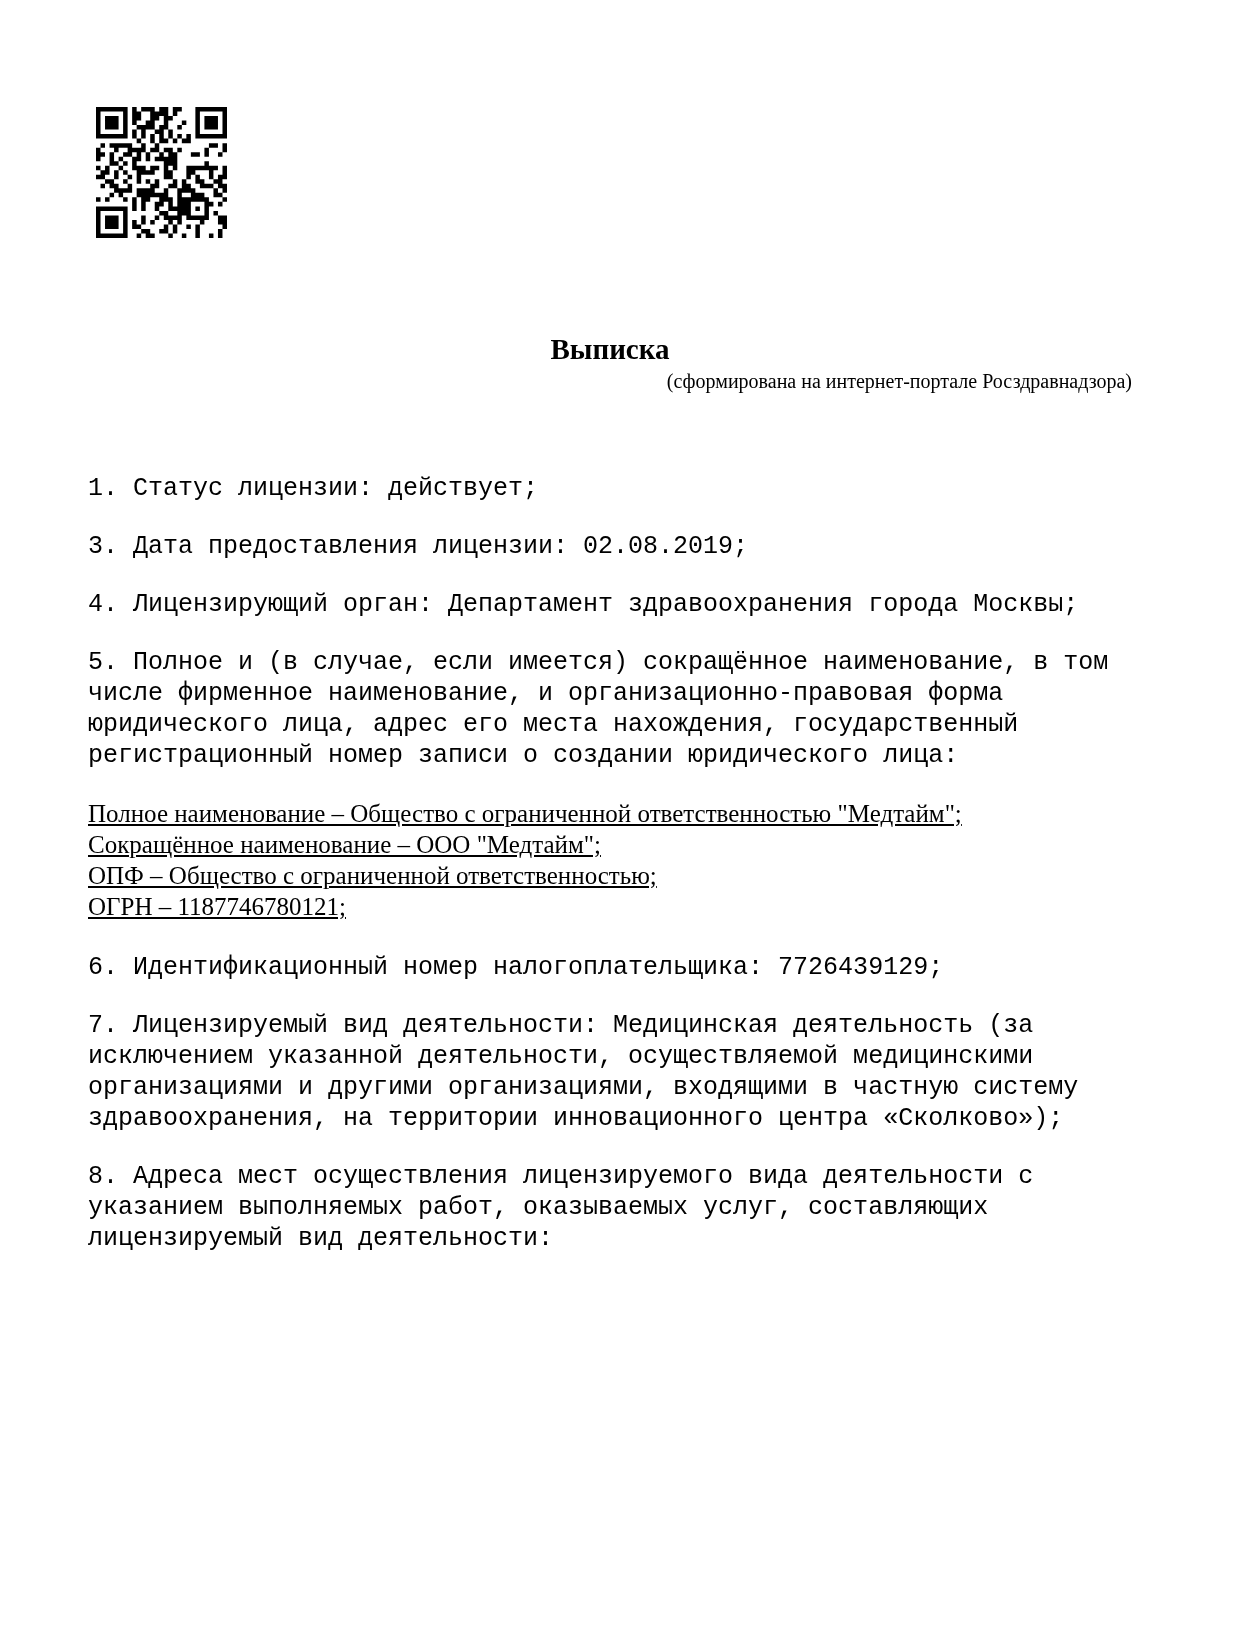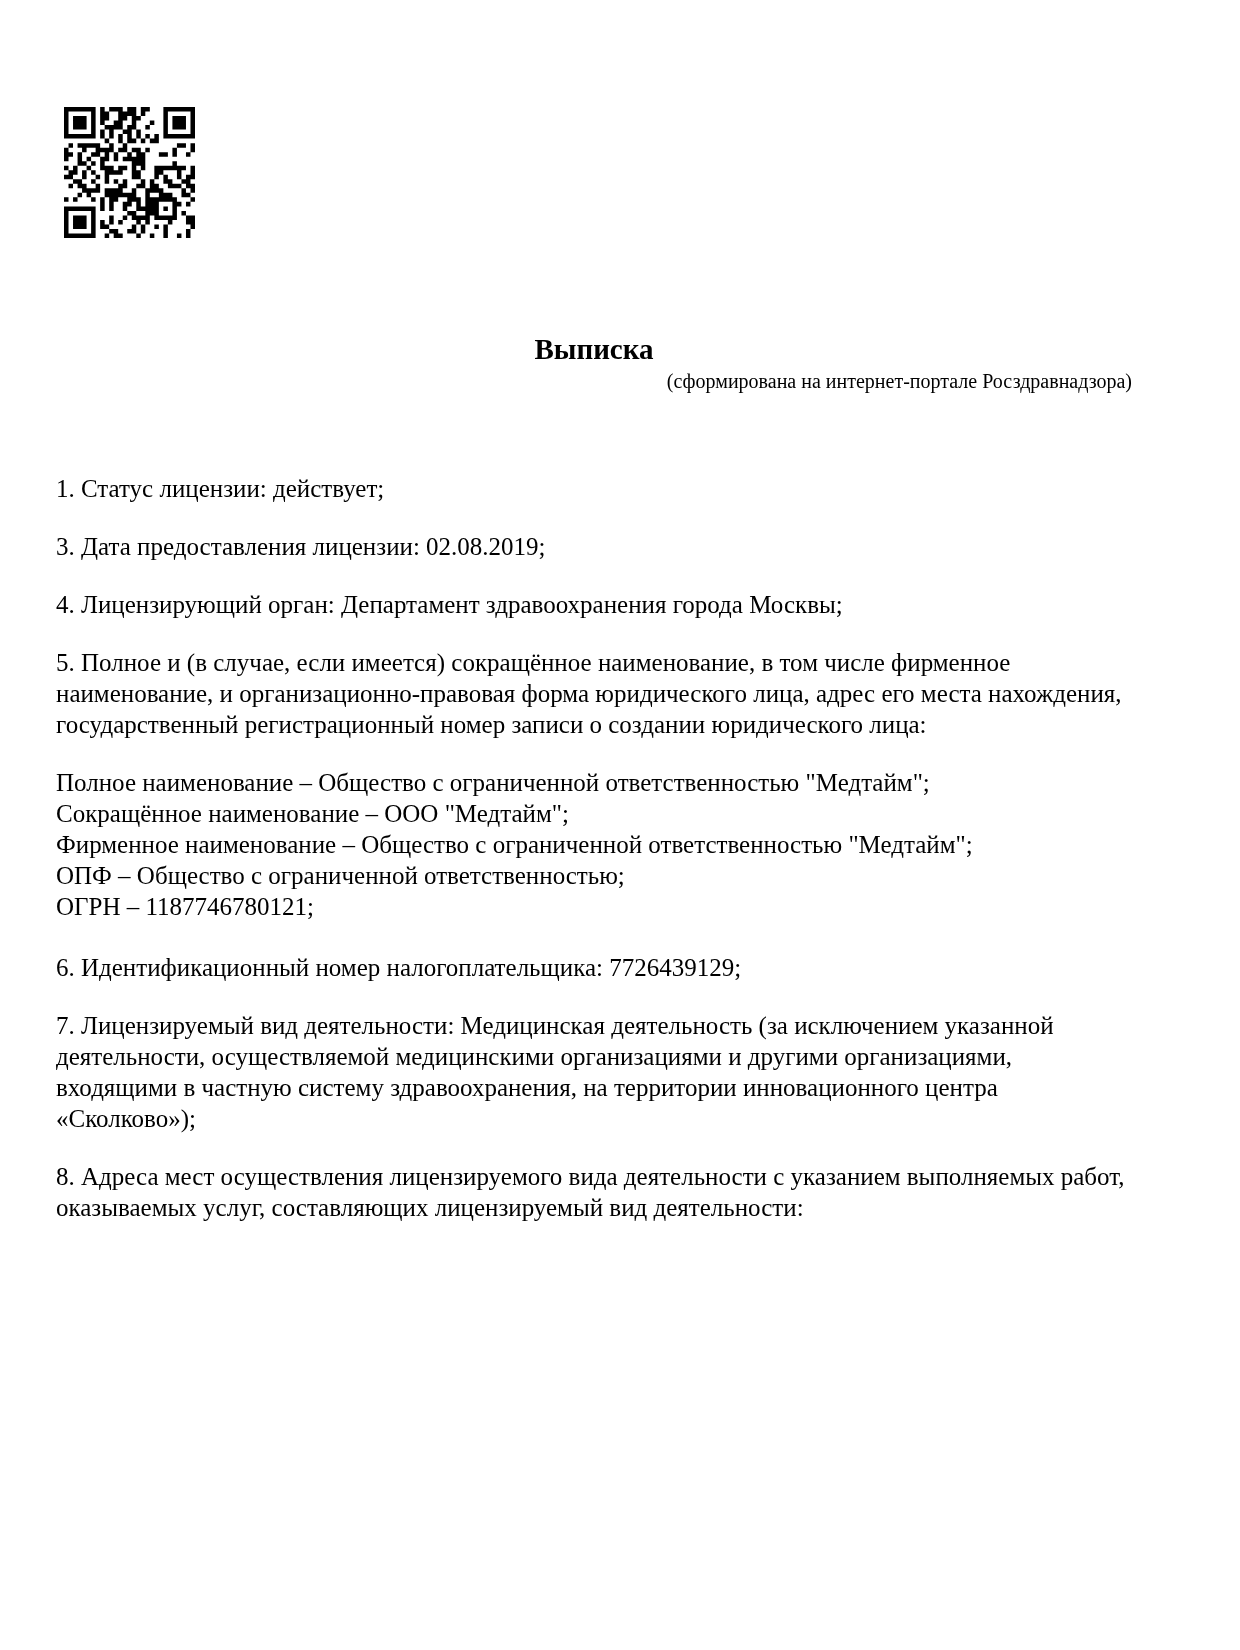--- a/index.html
+++ b/index.html
@@ -4,21 +4,21 @@
 <style>
   html,body{margin:0;padding:0;background:#ffffff;}
   body{
     width:1240px;height:1650px;
     font-family:"Liberation Serif","DejaVu Serif",serif;
     color:#000;
   }
   .page{
     position:relative;
     width:1240px;height:1282px;
-    padding:0 108px 0 56px;
+    padding:0 108px 0 88px;
     box-sizing:border-box;
     overflow:hidden;
     background:#fff;
     border-radius:9px;
   }
   .qr{
     margin:107px 0 0 8px;
     width:131px;height:131px;
   }
   .qr svg{display:block;width:131px;height:131px;}
@@ -33,23 +33,23 @@
     margin-top:0;
     text-align:right;
     font-size:20px;
     line-height:26px;
   }
   .doc-body{
     margin-top:79px;
     font-size:25px;
     line-height:31px;
   }
-  .para{margin:12px 0 27px 0;}
+  .para{margin:12px 0 27px 0;font-family:Liberation Mono, monospace;}
   .company-block{margin:0 0 30px 0;}
-  .company-line{margin:0;}
+  .company-line{margin:0;text-decoration:underline;}
 </style>
 </head>
 <body>
 
 <div class="page">
 
   <div class="qr">
     <svg id="qr-svg" xmlns="http://www.w3.org/2000/svg" aria-hidden="true" viewBox="0 0 130.5 130.5">
         <path d="M0.0 0.0h4.5v4.5h-4.5ZM4.5 0.0h4.5v4.5h-4.5ZM9.0 0.0h4.5v4.5h-4.5ZM13.5 0.0h4.5v4.5h-4.5ZM18.0 0.0h4.5v4.5h-4.5ZM22.5 0.0h4.5v4.5h-4.5ZM27.0 0.0h4.5v4.5h-4.5ZM36.0 0.0h4.5v4.5h-4.5ZM45.0 0.0h4.5v4.5h-4.5ZM49.5 0.0h4.5v4.5h-4.5ZM54.0 0.0h4.5v4.5h-4.5ZM63.0 0.0h4.5v4.5h-4.5ZM67.5 0.0h4.5v4.5h-4.5ZM76.5 0.0h4.5v4.5h-4.5ZM81.0 0.0h4.5v4.5h-4.5ZM99.0 0.0h4.5v4.5h-4.5ZM103.5 0.0h4.5v4.5h-4.5ZM108.0 0.0h4.5v4.5h-4.5ZM112.5 0.0h4.5v4.5h-4.5ZM117.0 0.0h4.5v4.5h-4.5ZM121.5 0.0h4.5v4.5h-4.5ZM126.0 0.0h4.5v4.5h-4.5ZM0.0 4.5h4.5v4.5h-4.5ZM27.0 4.5h4.5v4.5h-4.5ZM36.0 4.5h4.5v4.5h-4.5ZM40.5 4.5h4.5v4.5h-4.5ZM54.0 4.5h4.5v4.5h-4.5ZM58.5 4.5h4.5v4.5h-4.5ZM63.0 4.5h4.5v4.5h-4.5ZM67.5 4.5h4.5v4.5h-4.5ZM76.5 4.5h4.5v4.5h-4.5ZM99.0 4.5h4.5v4.5h-4.5ZM126.0 4.5h4.5v4.5h-4.5ZM0.0 9.0h4.5v4.5h-4.5ZM9.0 9.0h4.5v4.5h-4.5ZM13.5 9.0h4.5v4.5h-4.5ZM18.0 9.0h4.5v4.5h-4.5ZM27.0 9.0h4.5v4.5h-4.5ZM36.0 9.0h4.5v4.5h-4.5ZM40.5 9.0h4.5v4.5h-4.5ZM54.0 9.0h4.5v4.5h-4.5ZM58.5 9.0h4.5v4.5h-4.5ZM67.5 9.0h4.5v4.5h-4.5ZM72.0 9.0h4.5v4.5h-4.5ZM99.0 9.0h4.5v4.5h-4.5ZM108.0 9.0h4.5v4.5h-4.5ZM112.5 9.0h4.5v4.5h-4.5ZM117.0 9.0h4.5v4.5h-4.5ZM126.0 9.0h4.5v4.5h-4.5ZM0.0 13.5h4.5v4.5h-4.5ZM9.0 13.5h4.5v4.5h-4.5ZM13.5 13.5h4.5v4.5h-4.5ZM18.0 13.5h4.5v4.5h-4.5ZM27.0 13.5h4.5v4.5h-4.5ZM36.0 13.5h4.5v4.5h-4.5ZM49.5 13.5h4.5v4.5h-4.5ZM54.0 13.5h4.5v4.5h-4.5ZM67.5 13.5h4.5v4.5h-4.5ZM85.5 13.5h4.5v4.5h-4.5ZM99.0 13.5h4.5v4.5h-4.5ZM108.0 13.5h4.5v4.5h-4.5ZM112.5 13.5h4.5v4.5h-4.5ZM117.0 13.5h4.5v4.5h-4.5ZM126.0 13.5h4.5v4.5h-4.5ZM0.0 18.0h4.5v4.5h-4.5ZM9.0 18.0h4.5v4.5h-4.5ZM13.5 18.0h4.5v4.5h-4.5ZM18.0 18.0h4.5v4.5h-4.5ZM27.0 18.0h4.5v4.5h-4.5ZM40.5 18.0h4.5v4.5h-4.5ZM45.0 18.0h4.5v4.5h-4.5ZM49.5 18.0h4.5v4.5h-4.5ZM54.0 18.0h4.5v4.5h-4.5ZM63.0 18.0h4.5v4.5h-4.5ZM67.5 18.0h4.5v4.5h-4.5ZM81.0 18.0h4.5v4.5h-4.5ZM99.0 18.0h4.5v4.5h-4.5ZM108.0 18.0h4.5v4.5h-4.5ZM112.5 18.0h4.5v4.5h-4.5ZM117.0 18.0h4.5v4.5h-4.5ZM126.0 18.0h4.5v4.5h-4.5ZM0.0 22.5h4.5v4.5h-4.5ZM27.0 22.5h4.5v4.5h-4.5ZM36.0 22.5h4.5v4.5h-4.5ZM45.0 22.5h4.5v4.5h-4.5ZM58.5 22.5h4.5v4.5h-4.5ZM63.0 22.5h4.5v4.5h-4.5ZM72.0 22.5h4.5v4.5h-4.5ZM99.0 22.5h4.5v4.5h-4.5ZM126.0 22.5h4.5v4.5h-4.5ZM0.0 27.0h4.5v4.5h-4.5ZM4.5 27.0h4.5v4.5h-4.5ZM9.0 27.0h4.5v4.5h-4.5ZM13.5 27.0h4.5v4.5h-4.5ZM18.0 27.0h4.5v4.5h-4.5ZM22.5 27.0h4.5v4.5h-4.5ZM27.0 27.0h4.5v4.5h-4.5ZM36.0 27.0h4.5v4.5h-4.5ZM45.0 27.0h4.5v4.5h-4.5ZM54.0 27.0h4.5v4.5h-4.5ZM63.0 27.0h4.5v4.5h-4.5ZM72.0 27.0h4.5v4.5h-4.5ZM81.0 27.0h4.5v4.5h-4.5ZM90.0 27.0h4.5v4.5h-4.5ZM99.0 27.0h4.5v4.5h-4.5ZM103.5 27.0h4.5v4.5h-4.5ZM108.0 27.0h4.5v4.5h-4.5ZM112.5 27.0h4.5v4.5h-4.5ZM117.0 27.0h4.5v4.5h-4.5ZM121.5 27.0h4.5v4.5h-4.5ZM126.0 27.0h4.5v4.5h-4.5ZM40.5 31.5h4.5v4.5h-4.5ZM54.0 31.5h4.5v4.5h-4.5ZM63.0 31.5h4.5v4.5h-4.5ZM67.5 31.5h4.5v4.5h-4.5ZM76.5 31.5h4.5v4.5h-4.5ZM85.5 31.5h4.5v4.5h-4.5ZM90.0 31.5h4.5v4.5h-4.5ZM4.5 36.0h4.5v4.5h-4.5ZM13.5 36.0h4.5v4.5h-4.5ZM18.0 36.0h4.5v4.5h-4.5ZM22.5 36.0h4.5v4.5h-4.5ZM27.0 36.0h4.5v4.5h-4.5ZM31.5 36.0h4.5v4.5h-4.5ZM45.0 36.0h4.5v4.5h-4.5ZM58.5 36.0h4.5v4.5h-4.5ZM112.5 36.0h4.5v4.5h-4.5ZM117.0 36.0h4.5v4.5h-4.5ZM126.0 36.0h4.5v4.5h-4.5ZM0.0 40.5h4.5v4.5h-4.5ZM18.0 40.5h4.5v4.5h-4.5ZM31.5 40.5h4.5v4.5h-4.5ZM36.0 40.5h4.5v4.5h-4.5ZM40.5 40.5h4.5v4.5h-4.5ZM45.0 40.5h4.5v4.5h-4.5ZM54.0 40.5h4.5v4.5h-4.5ZM58.5 40.5h4.5v4.5h-4.5ZM67.5 40.5h4.5v4.5h-4.5ZM72.0 40.5h4.5v4.5h-4.5ZM81.0 40.5h4.5v4.5h-4.5ZM108.0 40.5h4.5v4.5h-4.5ZM126.0 40.5h4.5v4.5h-4.5ZM0.0 45.0h4.5v4.5h-4.5ZM4.5 45.0h4.5v4.5h-4.5ZM13.5 45.0h4.5v4.5h-4.5ZM27.0 45.0h4.5v4.5h-4.5ZM31.5 45.0h4.5v4.5h-4.5ZM40.5 45.0h4.5v4.5h-4.5ZM49.5 45.0h4.5v4.5h-4.5ZM63.0 45.0h4.5v4.5h-4.5ZM72.0 45.0h4.5v4.5h-4.5ZM76.5 45.0h4.5v4.5h-4.5ZM94.5 45.0h4.5v4.5h-4.5ZM99.0 45.0h4.5v4.5h-4.5ZM108.0 45.0h4.5v4.5h-4.5ZM121.5 45.0h4.5v4.5h-4.5ZM0.0 49.5h4.5v4.5h-4.5ZM13.5 49.5h4.5v4.5h-4.5ZM22.5 49.5h4.5v4.5h-4.5ZM36.0 49.5h4.5v4.5h-4.5ZM40.5 49.5h4.5v4.5h-4.5ZM49.5 49.5h4.5v4.5h-4.5ZM58.5 49.5h4.5v4.5h-4.5ZM63.0 49.5h4.5v4.5h-4.5ZM67.5 49.5h4.5v4.5h-4.5ZM72.0 49.5h4.5v4.5h-4.5ZM76.5 49.5h4.5v4.5h-4.5ZM13.5 54.0h4.5v4.5h-4.5ZM18.0 54.0h4.5v4.5h-4.5ZM27.0 54.0h4.5v4.5h-4.5ZM36.0 54.0h4.5v4.5h-4.5ZM67.5 54.0h4.5v4.5h-4.5ZM72.0 54.0h4.5v4.5h-4.5ZM76.5 54.0h4.5v4.5h-4.5ZM108.0 54.0h4.5v4.5h-4.5ZM0.0 58.5h4.5v4.5h-4.5ZM9.0 58.5h4.5v4.5h-4.5ZM22.5 58.5h4.5v4.5h-4.5ZM36.0 58.5h4.5v4.5h-4.5ZM40.5 58.5h4.5v4.5h-4.5ZM45.0 58.5h4.5v4.5h-4.5ZM54.0 58.5h4.5v4.5h-4.5ZM58.5 58.5h4.5v4.5h-4.5ZM67.5 58.5h4.5v4.5h-4.5ZM76.5 58.5h4.5v4.5h-4.5ZM90.0 58.5h4.5v4.5h-4.5ZM94.5 58.5h4.5v4.5h-4.5ZM99.0 58.5h4.5v4.5h-4.5ZM103.5 58.5h4.5v4.5h-4.5ZM108.0 58.5h4.5v4.5h-4.5ZM112.5 58.5h4.5v4.5h-4.5ZM117.0 58.5h4.5v4.5h-4.5ZM126.0 58.5h4.5v4.5h-4.5ZM4.5 63.0h4.5v4.5h-4.5ZM9.0 63.0h4.5v4.5h-4.5ZM18.0 63.0h4.5v4.5h-4.5ZM27.0 63.0h4.5v4.5h-4.5ZM40.5 63.0h4.5v4.5h-4.5ZM45.0 63.0h4.5v4.5h-4.5ZM49.5 63.0h4.5v4.5h-4.5ZM54.0 63.0h4.5v4.5h-4.5ZM67.5 63.0h4.5v4.5h-4.5ZM72.0 63.0h4.5v4.5h-4.5ZM90.0 63.0h4.5v4.5h-4.5ZM94.5 63.0h4.5v4.5h-4.5ZM112.5 63.0h4.5v4.5h-4.5ZM126.0 63.0h4.5v4.5h-4.5ZM0.0 67.5h4.5v4.5h-4.5ZM4.5 67.5h4.5v4.5h-4.5ZM18.0 67.5h4.5v4.5h-4.5ZM31.5 67.5h4.5v4.5h-4.5ZM40.5 67.5h4.5v4.5h-4.5ZM67.5 67.5h4.5v4.5h-4.5ZM72.0 67.5h4.5v4.5h-4.5ZM90.0 67.5h4.5v4.5h-4.5ZM99.0 67.5h4.5v4.5h-4.5ZM112.5 67.5h4.5v4.5h-4.5ZM121.5 67.5h4.5v4.5h-4.5ZM126.0 67.5h4.5v4.5h-4.5ZM9.0 72.0h4.5v4.5h-4.5ZM13.5 72.0h4.5v4.5h-4.5ZM27.0 72.0h4.5v4.5h-4.5ZM40.5 72.0h4.5v4.5h-4.5ZM49.5 72.0h4.5v4.5h-4.5ZM58.5 72.0h4.5v4.5h-4.5ZM76.5 72.0h4.5v4.5h-4.5ZM85.5 72.0h4.5v4.5h-4.5ZM99.0 72.0h4.5v4.5h-4.5ZM103.5 72.0h4.5v4.5h-4.5ZM117.0 72.0h4.5v4.5h-4.5ZM121.5 72.0h4.5v4.5h-4.5ZM4.5 76.5h4.5v4.5h-4.5ZM13.5 76.5h4.5v4.5h-4.5ZM18.0 76.5h4.5v4.5h-4.5ZM31.5 76.5h4.5v4.5h-4.5ZM54.0 76.5h4.5v4.5h-4.5ZM58.5 76.5h4.5v4.5h-4.5ZM72.0 76.5h4.5v4.5h-4.5ZM76.5 76.5h4.5v4.5h-4.5ZM85.5 76.5h4.5v4.5h-4.5ZM90.0 76.5h4.5v4.5h-4.5ZM103.5 76.5h4.5v4.5h-4.5ZM108.0 76.5h4.5v4.5h-4.5ZM112.5 76.5h4.5v4.5h-4.5ZM121.5 76.5h4.5v4.5h-4.5ZM126.0 76.5h4.5v4.5h-4.5ZM18.0 81.0h4.5v4.5h-4.5ZM22.5 81.0h4.5v4.5h-4.5ZM27.0 81.0h4.5v4.5h-4.5ZM31.5 81.0h4.5v4.5h-4.5ZM40.5 81.0h4.5v4.5h-4.5ZM45.0 81.0h4.5v4.5h-4.5ZM49.5 81.0h4.5v4.5h-4.5ZM54.0 81.0h4.5v4.5h-4.5ZM67.5 81.0h4.5v4.5h-4.5ZM81.0 81.0h4.5v4.5h-4.5ZM85.5 81.0h4.5v4.5h-4.5ZM90.0 81.0h4.5v4.5h-4.5ZM94.5 81.0h4.5v4.5h-4.5ZM117.0 81.0h4.5v4.5h-4.5ZM126.0 81.0h4.5v4.5h-4.5ZM13.5 85.5h4.5v4.5h-4.5ZM22.5 85.5h4.5v4.5h-4.5ZM40.5 85.5h4.5v4.5h-4.5ZM45.0 85.5h4.5v4.5h-4.5ZM49.5 85.5h4.5v4.5h-4.5ZM54.0 85.5h4.5v4.5h-4.5ZM58.5 85.5h4.5v4.5h-4.5ZM63.0 85.5h4.5v4.5h-4.5ZM67.5 85.5h4.5v4.5h-4.5ZM81.0 85.5h4.5v4.5h-4.5ZM94.5 85.5h4.5v4.5h-4.5ZM99.0 85.5h4.5v4.5h-4.5ZM103.5 85.5h4.5v4.5h-4.5ZM117.0 85.5h4.5v4.5h-4.5ZM121.5 85.5h4.5v4.5h-4.5ZM0.0 90.0h4.5v4.5h-4.5ZM9.0 90.0h4.5v4.5h-4.5ZM27.0 90.0h4.5v4.5h-4.5ZM36.0 90.0h4.5v4.5h-4.5ZM45.0 90.0h4.5v4.5h-4.5ZM49.5 90.0h4.5v4.5h-4.5ZM63.0 90.0h4.5v4.5h-4.5ZM67.5 90.0h4.5v4.5h-4.5ZM72.0 90.0h4.5v4.5h-4.5ZM81.0 90.0h4.5v4.5h-4.5ZM85.5 90.0h4.5v4.5h-4.5ZM90.0 90.0h4.5v4.5h-4.5ZM94.5 90.0h4.5v4.5h-4.5ZM99.0 90.0h4.5v4.5h-4.5ZM103.5 90.0h4.5v4.5h-4.5ZM108.0 90.0h4.5v4.5h-4.5ZM126.0 90.0h4.5v4.5h-4.5ZM36.0 94.5h4.5v4.5h-4.5ZM45.0 94.5h4.5v4.5h-4.5ZM58.5 94.5h4.5v4.5h-4.5ZM63.0 94.5h4.5v4.5h-4.5ZM72.0 94.5h4.5v4.5h-4.5ZM81.0 94.5h4.5v4.5h-4.5ZM85.5 94.5h4.5v4.5h-4.5ZM90.0 94.5h4.5v4.5h-4.5ZM108.0 94.5h4.5v4.5h-4.5ZM112.5 94.5h4.5v4.5h-4.5ZM121.5 94.5h4.5v4.5h-4.5ZM0.0 99.0h4.5v4.5h-4.5ZM4.5 99.0h4.5v4.5h-4.5ZM9.0 99.0h4.5v4.5h-4.5ZM13.5 99.0h4.5v4.5h-4.5ZM18.0 99.0h4.5v4.5h-4.5ZM22.5 99.0h4.5v4.5h-4.5ZM27.0 99.0h4.5v4.5h-4.5ZM36.0 99.0h4.5v4.5h-4.5ZM45.0 99.0h4.5v4.5h-4.5ZM58.5 99.0h4.5v4.5h-4.5ZM72.0 99.0h4.5v4.5h-4.5ZM76.5 99.0h4.5v4.5h-4.5ZM81.0 99.0h4.5v4.5h-4.5ZM85.5 99.0h4.5v4.5h-4.5ZM90.0 99.0h4.5v4.5h-4.5ZM99.0 99.0h4.5v4.5h-4.5ZM108.0 99.0h4.5v4.5h-4.5ZM0.0 103.5h4.5v4.5h-4.5ZM27.0 103.5h4.5v4.5h-4.5ZM63.0 103.5h4.5v4.5h-4.5ZM67.5 103.5h4.5v4.5h-4.5ZM81.0 103.5h4.5v4.5h-4.5ZM85.5 103.5h4.5v4.5h-4.5ZM90.0 103.5h4.5v4.5h-4.5ZM108.0 103.5h4.5v4.5h-4.5ZM117.0 103.5h4.5v4.5h-4.5ZM0.0 108.0h4.5v4.5h-4.5ZM9.0 108.0h4.5v4.5h-4.5ZM13.5 108.0h4.5v4.5h-4.5ZM18.0 108.0h4.5v4.5h-4.5ZM27.0 108.0h4.5v4.5h-4.5ZM45.0 108.0h4.5v4.5h-4.5ZM58.5 108.0h4.5v4.5h-4.5ZM67.5 108.0h4.5v4.5h-4.5ZM72.0 108.0h4.5v4.5h-4.5ZM76.5 108.0h4.5v4.5h-4.5ZM81.0 108.0h4.5v4.5h-4.5ZM90.0 108.0h4.5v4.5h-4.5ZM94.5 108.0h4.5v4.5h-4.5ZM99.0 108.0h4.5v4.5h-4.5ZM103.5 108.0h4.5v4.5h-4.5ZM108.0 108.0h4.5v4.5h-4.5ZM121.5 108.0h4.5v4.5h-4.5ZM126.0 108.0h4.5v4.5h-4.5ZM0.0 112.5h4.5v4.5h-4.5ZM9.0 112.5h4.5v4.5h-4.5ZM13.5 112.5h4.5v4.5h-4.5ZM18.0 112.5h4.5v4.5h-4.5ZM27.0 112.5h4.5v4.5h-4.5ZM36.0 112.5h4.5v4.5h-4.5ZM45.0 112.5h4.5v4.5h-4.5ZM54.0 112.5h4.5v4.5h-4.5ZM72.0 112.5h4.5v4.5h-4.5ZM81.0 112.5h4.5v4.5h-4.5ZM103.5 112.5h4.5v4.5h-4.5ZM121.5 112.5h4.5v4.5h-4.5ZM126.0 112.5h4.5v4.5h-4.5ZM0.0 117.0h4.5v4.5h-4.5ZM9.0 117.0h4.5v4.5h-4.5ZM13.5 117.0h4.5v4.5h-4.5ZM18.0 117.0h4.5v4.5h-4.5ZM27.0 117.0h4.5v4.5h-4.5ZM36.0 117.0h4.5v4.5h-4.5ZM40.5 117.0h4.5v4.5h-4.5ZM67.5 117.0h4.5v4.5h-4.5ZM76.5 117.0h4.5v4.5h-4.5ZM90.0 117.0h4.5v4.5h-4.5ZM99.0 117.0h4.5v4.5h-4.5ZM126.0 117.0h4.5v4.5h-4.5ZM0.0 121.5h4.5v4.5h-4.5ZM27.0 121.5h4.5v4.5h-4.5ZM45.0 121.5h4.5v4.5h-4.5ZM49.5 121.5h4.5v4.5h-4.5ZM63.0 121.5h4.5v4.5h-4.5ZM67.5 121.5h4.5v4.5h-4.5ZM76.5 121.5h4.5v4.5h-4.5ZM99.0 121.5h4.5v4.5h-4.5ZM121.5 121.5h4.5v4.5h-4.5ZM0.0 126.0h4.5v4.5h-4.5ZM4.5 126.0h4.5v4.5h-4.5ZM9.0 126.0h4.5v4.5h-4.5ZM13.5 126.0h4.5v4.5h-4.5ZM18.0 126.0h4.5v4.5h-4.5ZM22.5 126.0h4.5v4.5h-4.5ZM27.0 126.0h4.5v4.5h-4.5ZM40.5 126.0h4.5v4.5h-4.5ZM49.5 126.0h4.5v4.5h-4.5ZM54.0 126.0h4.5v4.5h-4.5ZM72.0 126.0h4.5v4.5h-4.5ZM85.5 126.0h4.5v4.5h-4.5ZM99.0 126.0h4.5v4.5h-4.5ZM112.5 126.0h4.5v4.5h-4.5ZM121.5 126.0h4.5v4.5h-4.5Z" fill="#000000"></path>
       </svg>
@@ -63,21 +63,20 @@
 
   <div class="doc-body">
     <p class="para">1. Статус лицензии: действует;</p>
     <p class="para">3. Дата предоставления лицензии: 02.08.2019;</p>
     <p class="para">4. Лицензирующий орган: Департамент здравоохранения города Москвы;</p>
     <p class="para">5. Полное и (в случае, если имеется) сокращённое наименование, в том числе фирменное наименование, и организационно-правовая форма юридического лица, адрес его места нахождения, государственный регистрационный номер записи о создании юридического лица:</p>
 
     <div class="company-block">
       <div class="company-line">Полное наименование – Общество с ограниченной ответственностью "Медтайм";</div>
       <div class="company-line">Сокращённое наименование – ООО "Медтайм";</div>
-      <div class="company-line">Фирменное наименование – Общество с ограниченной ответственностью "Медтайм";</div>
       <div class="company-line">ОПФ – Общество с ограниченной ответственностью;</div>
       <div class="company-line">ОГРН – 1187746780121;</div>
     </div>
 
     <p class="para">6. Идентификационный номер налогоплательщика: 7726439129;</p>
     <p class="para">7. Лицензируемый вид деятельности: Медицинская деятельность (за исключением указанной деятельности, осуществляемой медицинскими организациями и другими организациями, входящими в частную систему здравоохранения, на территории инновационного центра «Сколково»);</p>
     <p class="para">8. Адреса мест осуществления лицензируемого вида деятельности с указанием выполняемых работ, оказываемых услуг, составляющих лицензируемый вид деятельности:</p>
   </div>
 
 </div>

